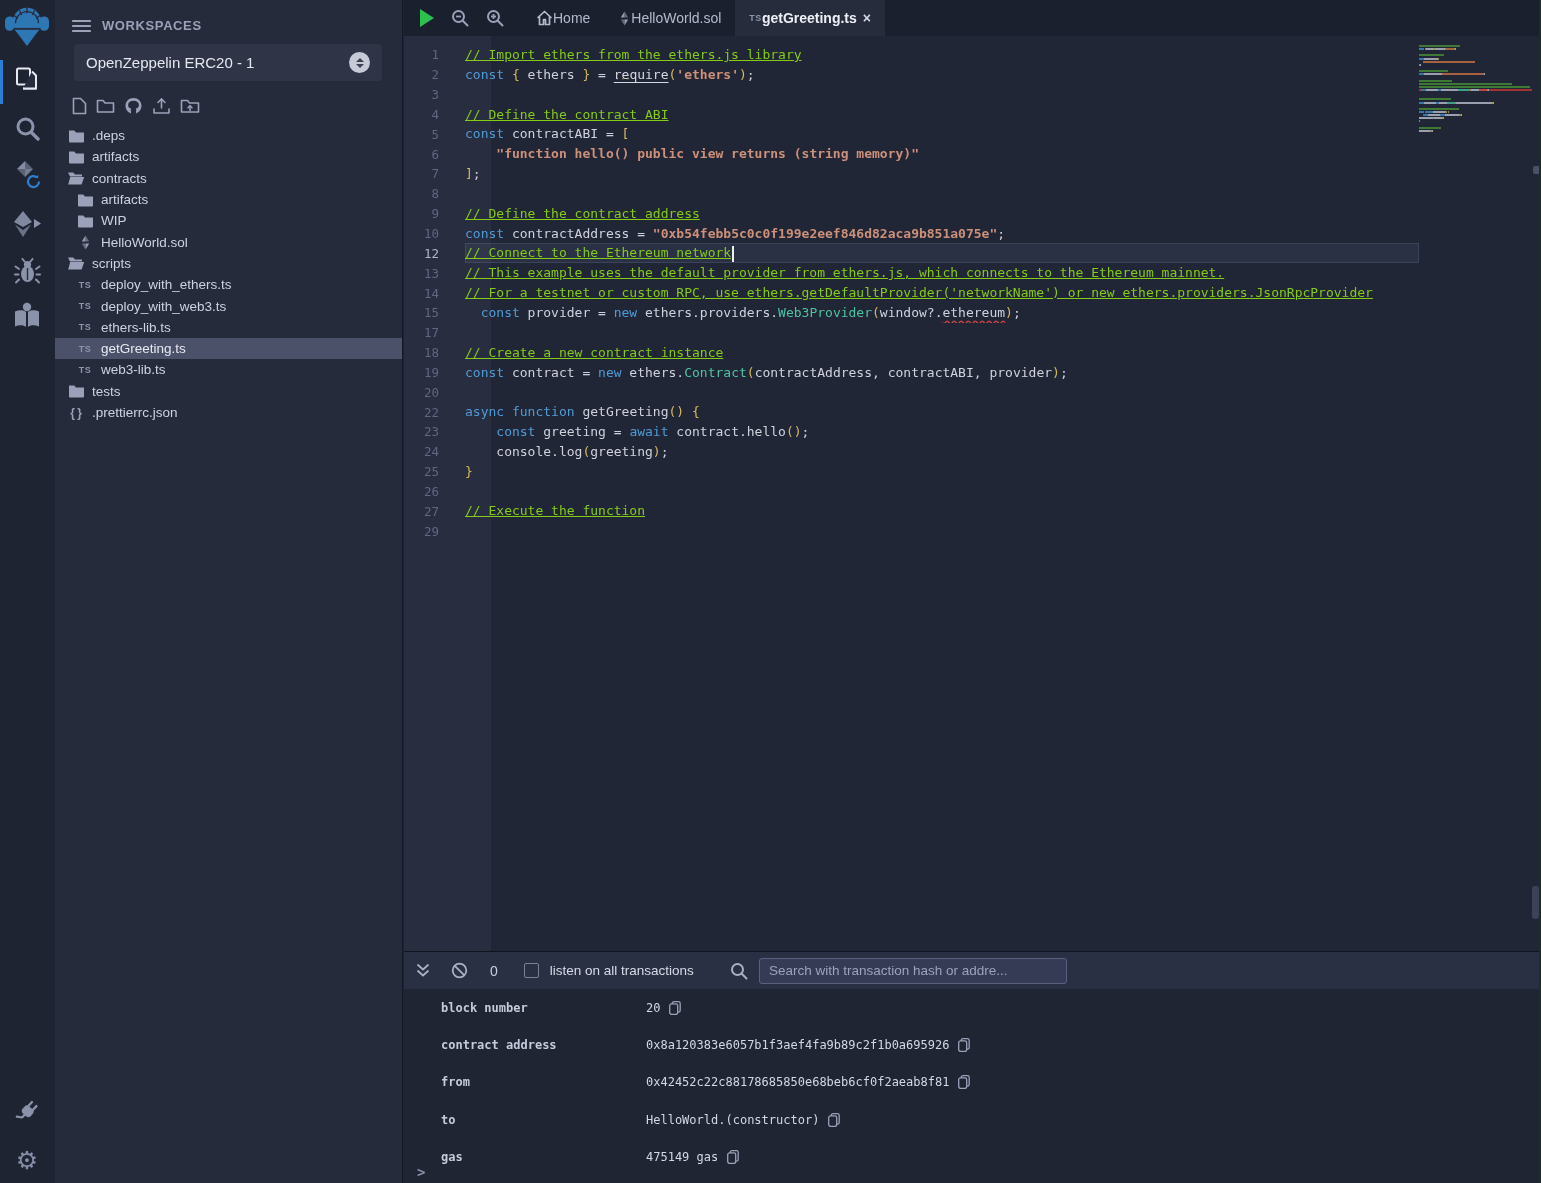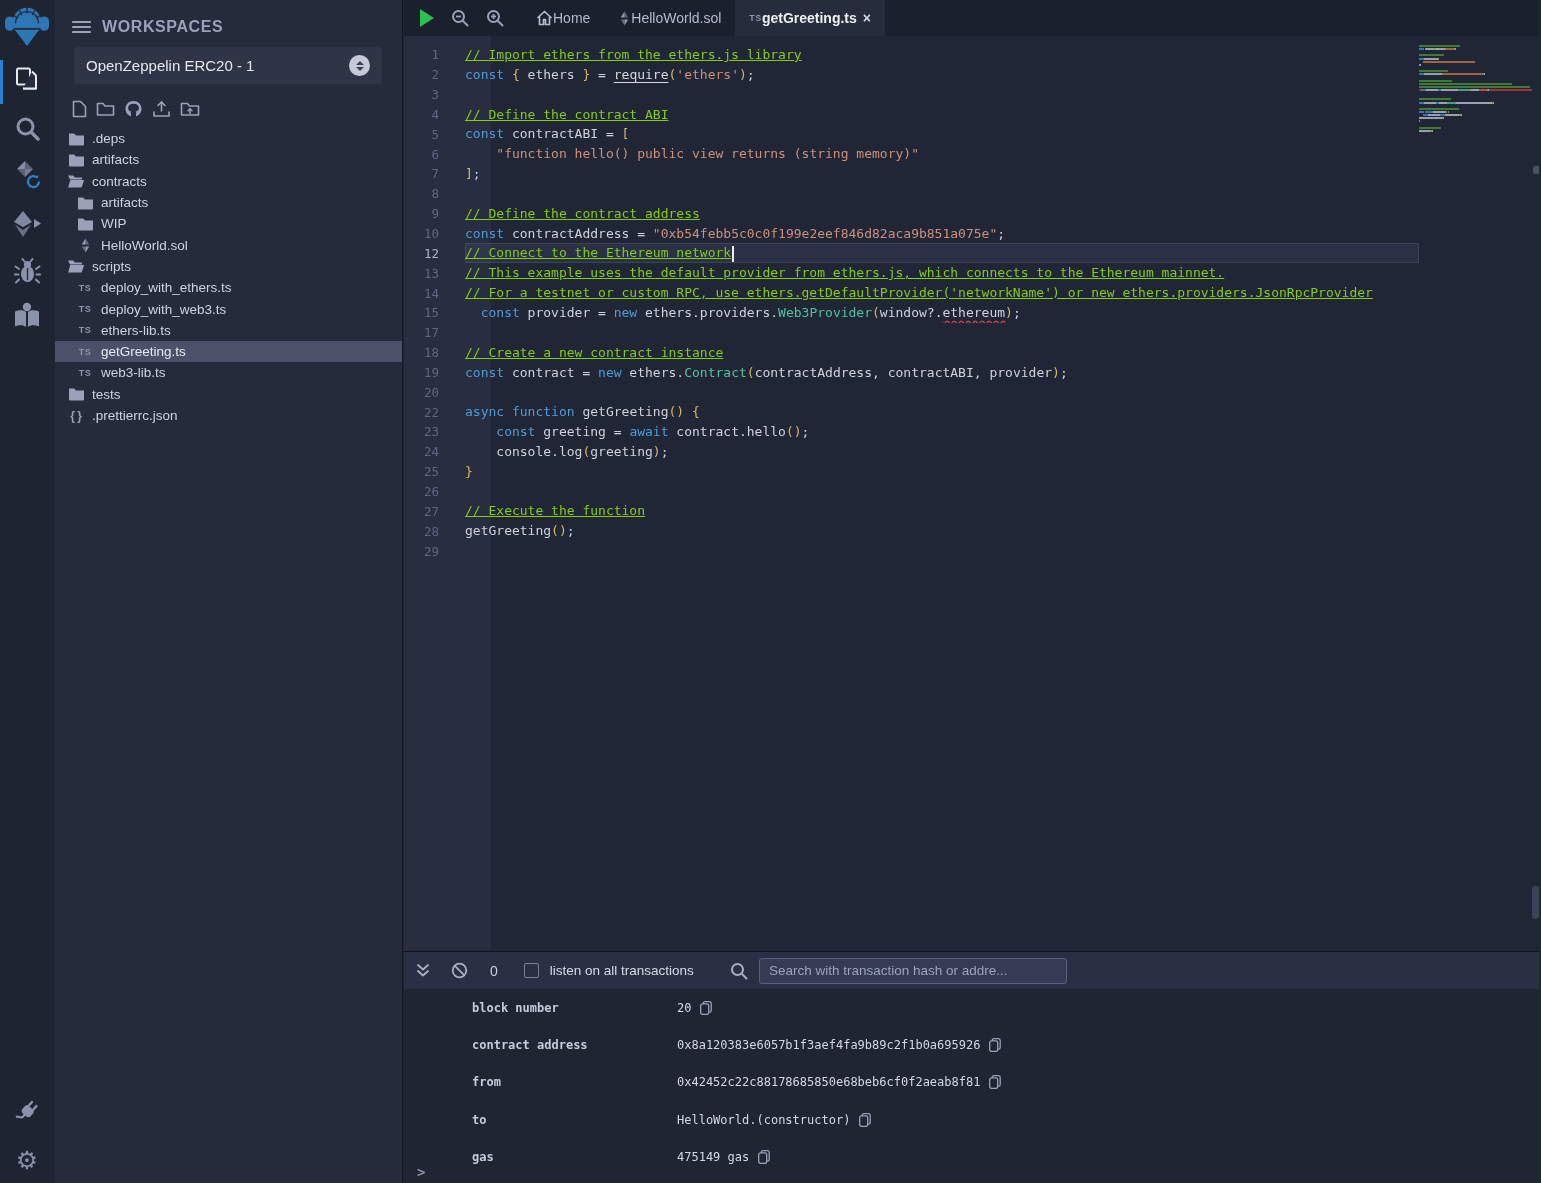--- a/index.html
+++ b/index.html
@@ -16,21 +16,21 @@
   .active-pip { position:absolute; left:0; top:60px; width:3px; height:44px; background:#2b7fd4; }
   .gear-glyph { font-family:"DejaVu Sans", sans-serif; font-size:25px; color:#868da6; line-height:1; }
 
   
   .filepanel { position:absolute; left:55px; top:0; width:348px; height:100%;
     background:#262b3c; border-right:1px solid #131726; z-index:4; }
   .fp-header { display:flex; align-items:center; padding:11px 16px 0 17px; }
   .fp-title { font-size:15.5px; font-weight:600; letter-spacing:.4px; color:#e9ebf3; flex:1; }
   .fp-header .hicon { margin-left:12px; cursor:pointer; display:flex; }
   .ws-row { display:flex; align-items:center; gap:11px; padding:18px 16px 0 17px; }
-  .ws-label { font-size:16px; font-weight:600; letter-spacing:.6px; color:#9aa1b8; }
+  .ws-label { font-size:13px; font-weight:600; letter-spacing:.6px; color:#9aa1b8; }
   .ws-select { position:relative; margin:11px 20px 0 19px; height:37px; background:#2f3447;
     border-radius:4px; display:flex; align-items:center; padding:0 12px; cursor:pointer; }
   .ws-name { font-size:15px; color:#e6e8f0; flex:1; }
   .ws-badge { width:21px; height:21px; border-radius:50%; background:#c6cad6; display:flex;
     flex-direction:column; align-items:center; justify-content:center; gap:2px; }
   .ws-badge i { width:0; height:0; border-left:4px solid transparent; border-right:4px solid transparent; }
   .ws-badge i.up { border-bottom:4px solid #3a3f52; }
   .ws-badge i.dn { border-top:4px solid #3a3f52; }
   .fp-tools { display:flex; align-items:center; gap:9px; padding:16px 0 8px 17px; color:#9aa1b8; }
   .fp-tools span { display:flex; cursor:pointer; }
@@ -56,21 +56,21 @@
   
   .editor { position:absolute; left:0; top:36px; right:0; bottom:232px; background:#212637; overflow:hidden; }
   .gutter-strip { position:absolute; left:0; top:0; bottom:0; width:87px; background:#282d3f; }
   .lines { position:absolute; left:0; top:9px; right:122px; }
   .cline { display:flex; height:19.85px; align-items:center; }
   .ln { width:61px; flex:none; text-align:right; padding-right:26px; font:12.5px "DejaVu Sans Mono", monospace;
     color:#5f6783; }
   .cline.cur .ln { color:#aeb6cf; }
   .lc { flex:1; white-space:pre; overflow:hidden; font:13px/19.85px "DejaVu Sans Mono", monospace; color:#cfd2dc; }
   .cline.cur .lc { background:rgba(132,146,190,.10); box-shadow:inset 0 0 0 1px rgba(165,175,215,.14); }
-  .tok-cm { color:#84cc16;text-decoration:underline; } .tok-kw { color:#4e9cd6; } .tok-str { color:#cd9078; }
+  .tok-cm { color:#84cc16;text-decoration:underline; } .tok-kw { color:#4e9cd6; } .tok-str { color:#cd9078;font-weight:bold; }
   .tok-pun { color:#d7ba5f; } .tok-id { color:#cfd2dc; } .tok-fn { color:#4dc4a0; }
   .tok-und { color:#d6d9e2; text-decoration:underline; text-underline-offset:3px; position:relative; }
   .tok-und::after { content:"···"; position:absolute; left:1px; bottom:-8px; font-size:9px; color:#c8a26a; letter-spacing:0; }
   .tok-err { color:#cfd2dc; text-decoration:underline wavy #d14545; text-underline-offset:3px; }
   .cursor { display:inline-block; width:2px; height:16px; background:#eceef4; vertical-align:middle; margin-left:1px; }
 
   .minimap { position:absolute; top:0; right:9px; width:113px; padding-top:9px; }
   .mm-row { height:2px; margin-bottom:1.15px; white-space:nowrap; overflow:hidden; }
   .mm-row span { display:inline-block; height:2px; vertical-align:top; }
   .mm-row.err { background:#a53232; }
@@ -84,21 +84,21 @@
   .term-header { height:37px; background:#2a3043; display:flex; align-items:center; padding:0 12px; color:#aab0c4; }
   .term-header .thicon { display:flex; cursor:pointer; }
   .t-count { font-size:14px; color:#c9cedd; margin:0 0 0 22px; }
   .t-check { width:15px; height:15px; border:1.5px solid #7b8298; border-radius:2px; margin-left:26px; cursor:pointer; }
   .t-listen { font-size:13.5px; color:#d7dbe8; margin-left:11px; }
   .t-search-ic { margin-left:36px; display:flex; }
   .t-input { margin-left:11px; width:308px; height:26px; background:#353b55; border:1px solid #5a6180; border-radius:3px;
     color:#dfe3ee; font-size:13.5px; padding:0 9px; outline:none; }
   .t-input::placeholder { color:#9ba2ba; }
   .term-body { position:relative; height:195px; }
-  .trow { display:flex; align-items:center; height:37.4px; padding-left:68px; }
+  .trow { display:flex; align-items:center; height:37.4px; padding-left:37px; }
   .trow .tl { width:205px; flex:none; font:700 12px "DejaVu Sans Mono", monospace; color:#c6cbdb; }
   .trow .tv { font:12px "DejaVu Sans Mono", monospace; color:#d3d8e6; }
   .trow .cp { margin-left:9px; color:#9aa1b8; display:flex; cursor:pointer; }
   .prompt { position:absolute; left:13px; bottom:4px; font:700 14px "DejaVu Sans Mono", monospace; color:#8b93ab; }
   .term-scrollthumb { position:absolute; right:2px; top:-103px; width:7px; height:33px; background:#3c4258; border-radius:3px; }
 
   .edge { position:absolute; right:0; top:0; width:2px; height:100%; background:#163022; z-index:9; }
 </style>
 </head>
 <body>
@@ -515,24 +515,20 @@
             <div class="ln">25</div>
             <div class="lc"><span class="tok-pun">}</span></div>
           </div>
           <div class="cline">
             <div class="ln">26</div>
             <div class="lc"></div>
           </div>
           <div class="cline">
             <div class="ln">27</div>
             <div class="lc"><span class="tok-cm">// Execute the function</span></div>
-          </div>
-          <div class="cline">
-            <div class="ln">28</div>
-            <div class="lc"><span class="tok-id">getGreeting</span><span class="tok-pun">()</span><span class="tok-id">;</span></div>
           </div>
           <div class="cline">
             <div class="ln">29</div>
             <div class="lc"></div>
           </div>
         </div>
       <div class="minimap" id="minimap">
           <div class="mm-row"><span class="mm-cm" style="width: 41px;"></span></div>
           <div class="mm-row"><span class="mm-kw" style="width: 5px;"></span><span class="mm-sp" style="width: 1px;"></span><span class="mm-pun" style="width: 1px;"></span><span class="mm-id" style="width: 8px;"></span><span class="mm-pun" style="width: 1px;"></span><span class="mm-id" style="width: 3px;"></span><span class="mm-und" style="width: 7px;"></span><span class="mm-pun" style="width: 1px;"></span><span class="mm-str" style="width: 8px;"></span><span class="mm-pun" style="width: 1px;"></span><span class="mm-id" style="width: 1px;"></span></div>
           <div class="mm-row"></div>

